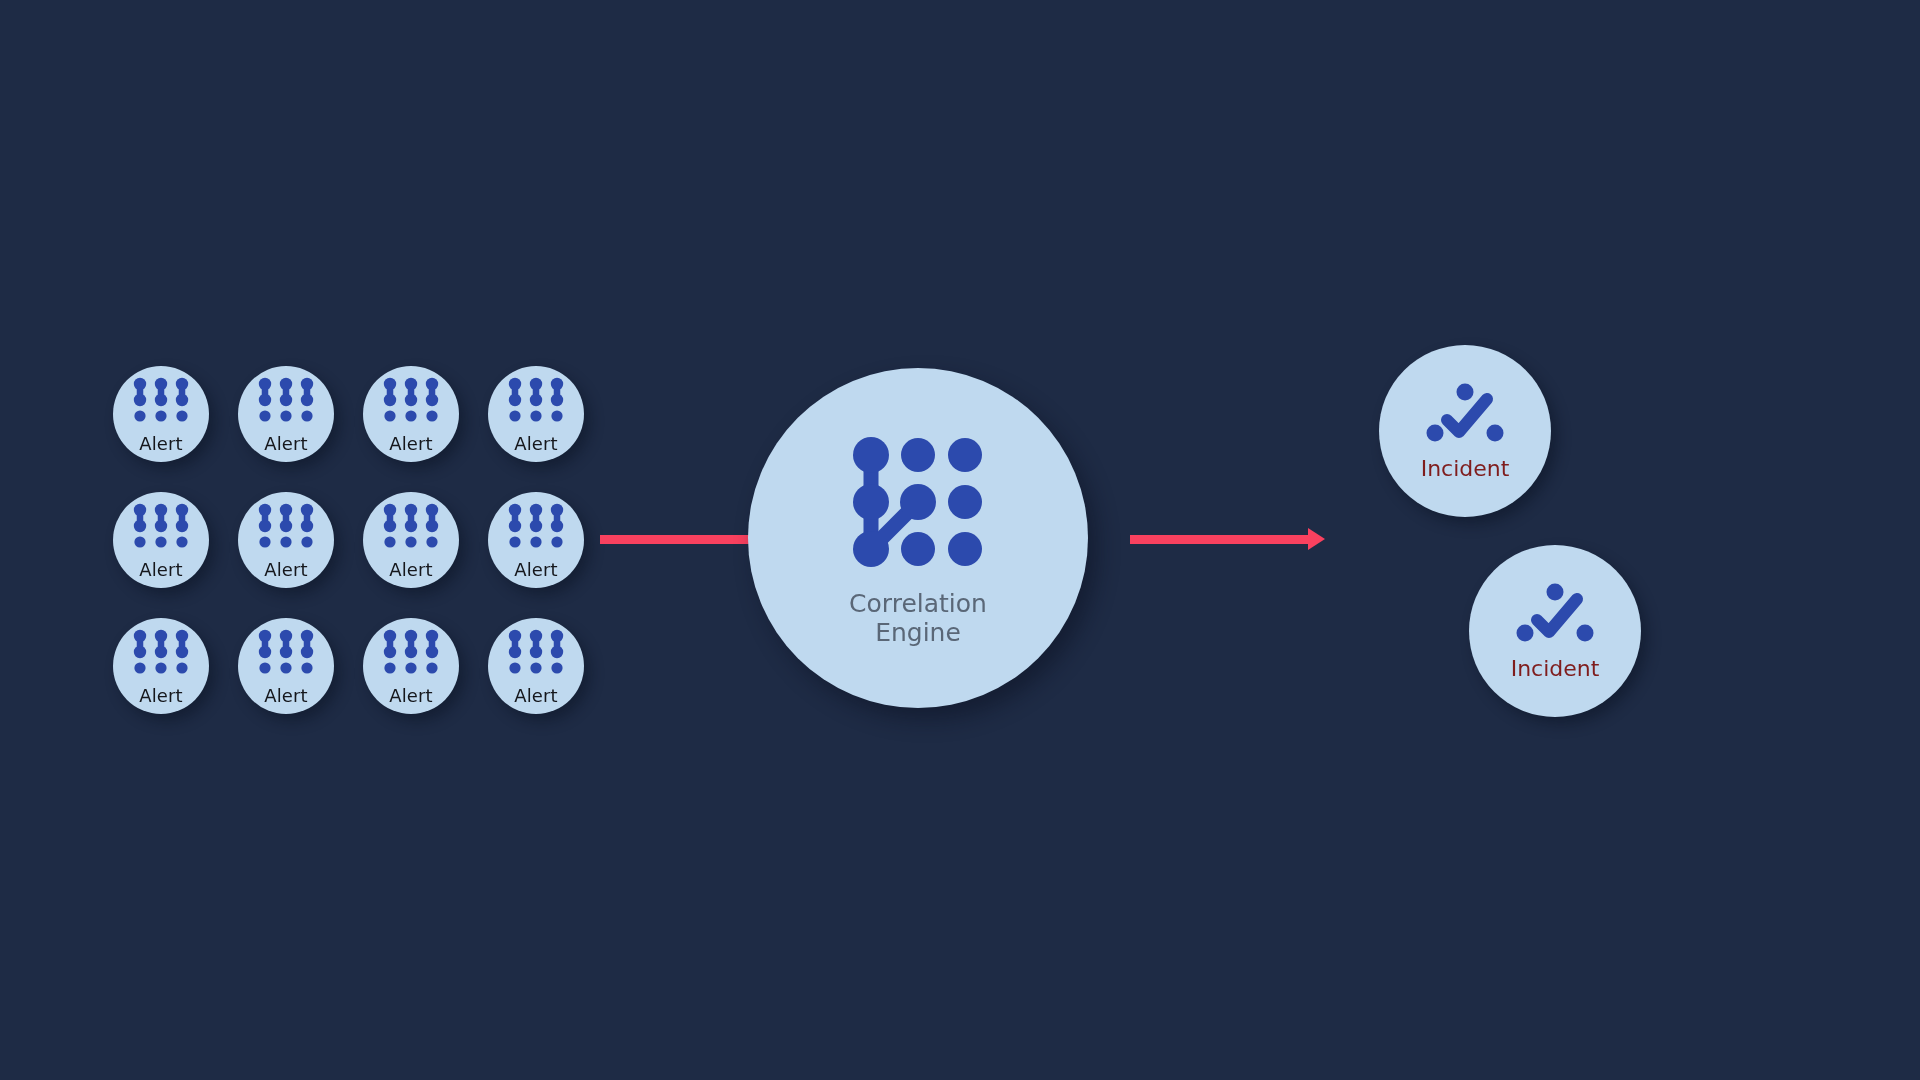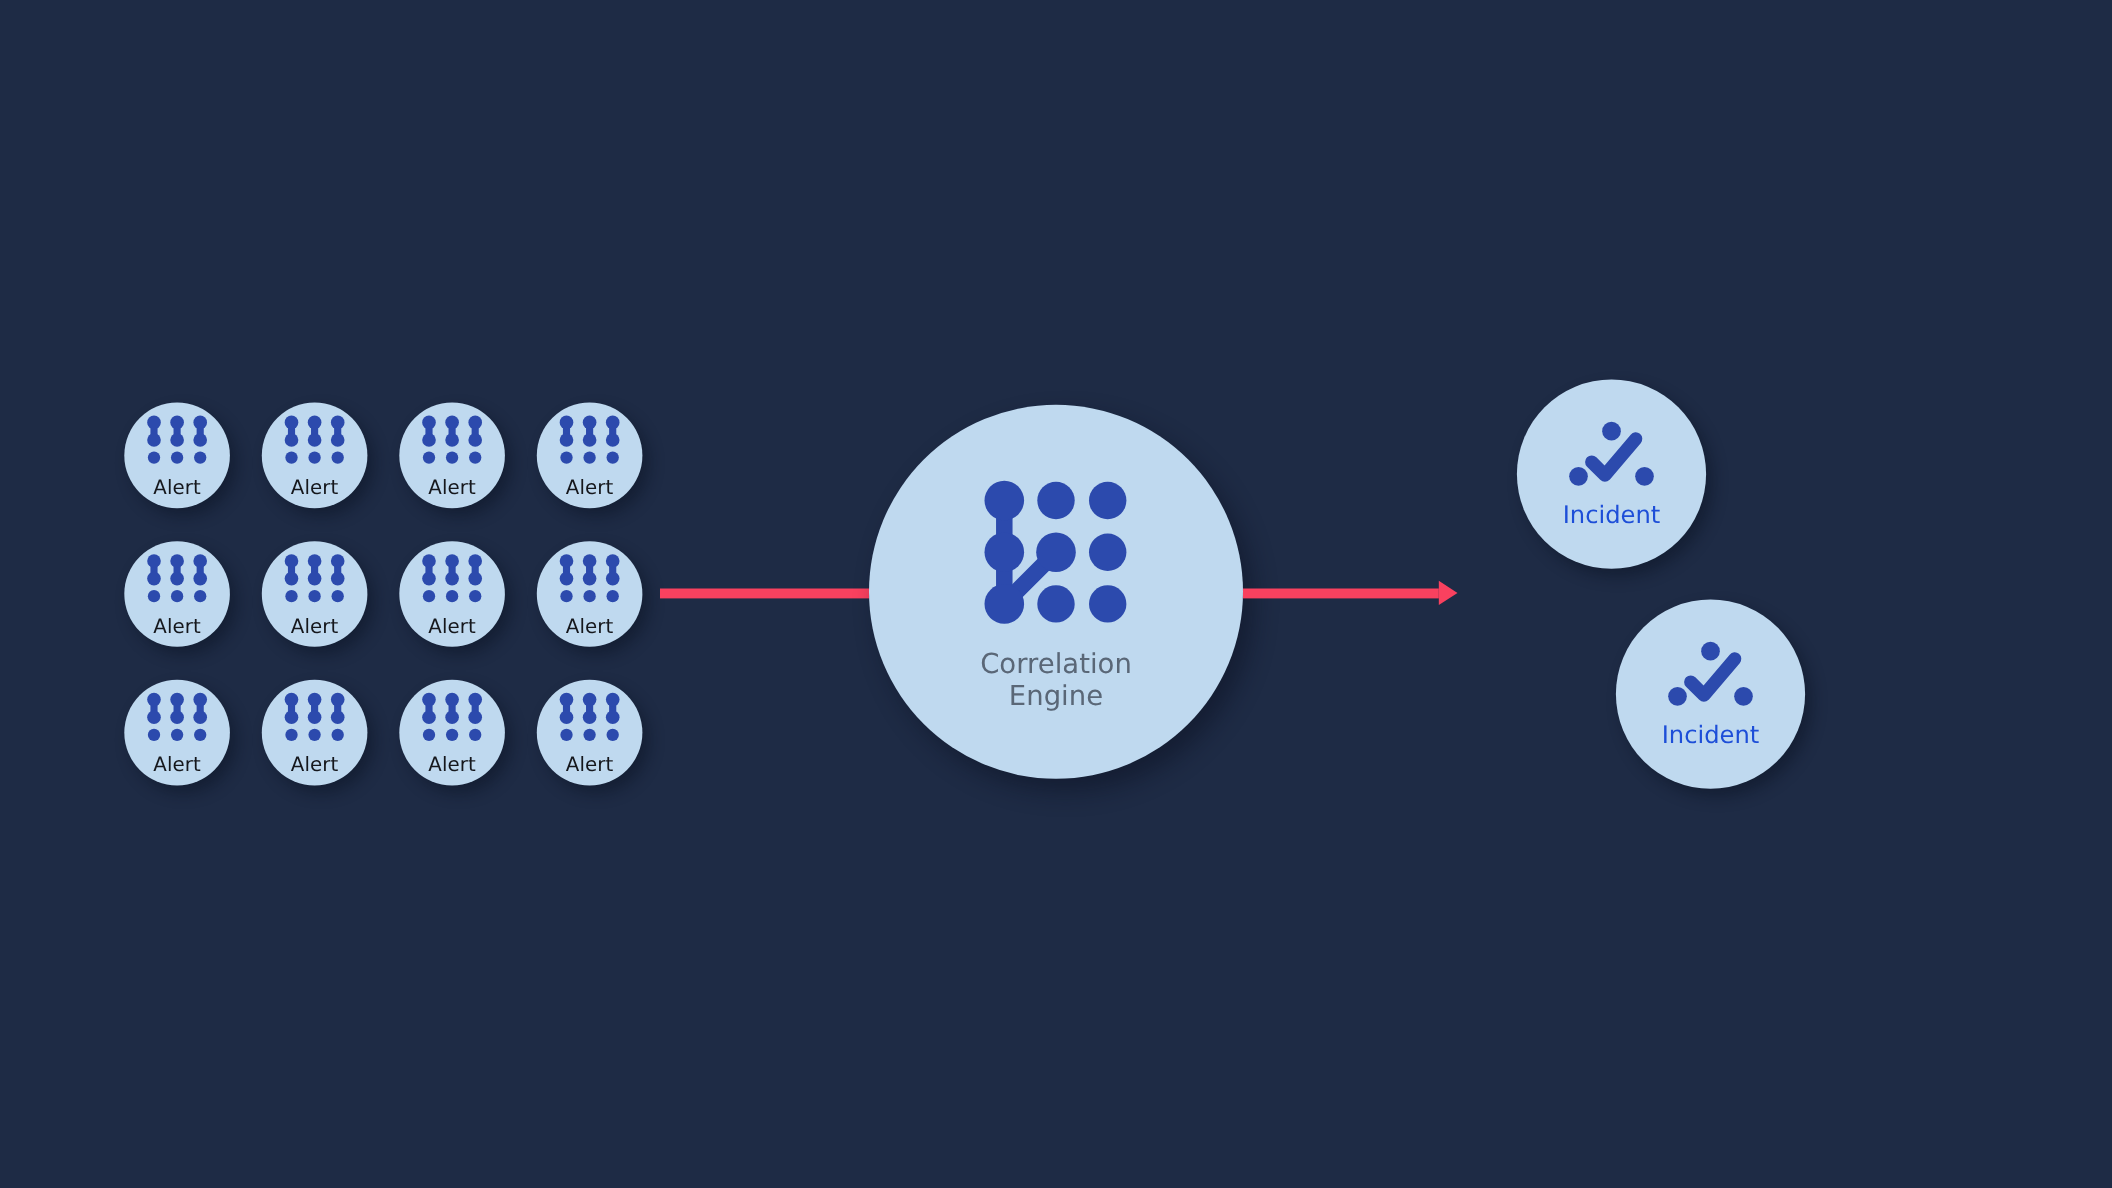--- a/index.html
+++ b/index.html
@@ -69,21 +69,21 @@
   .incident-node {
     width: 172px;
     height: 172px;
   }
   .incident-node .icon-wrap {
     margin-bottom: 4px;
   }
   .incident-label {
     font-size: 22px;
     line-height: 1;
-    color: #1d4ed8;
+    color: #7f1d1d;
     margin-top: 2px;
   }
 
   
   .connector {
     position: absolute;
     height: 9px;
     background: #f9415f;
   }
   .arrow-head {
@@ -350,21 +350,21 @@
               <circle cx="55" cy="25" r="6.2"></circle>
               <circle cx="55" cy="41" r="5.6"></circle>
             </g>
           </svg></span>
         <span class="alert-label">Alert</span>
       </div>
     </div>
 
   <div class="connector" style="left:600px; top:535px; width:190px;"></div>
 
-  <div class="node engine-node" style="left:790px; top:368px;">
+  <div class="node engine-node" style="left:748px; top:368px;">
     <span class="icon-wrap">
       <svg width="146" height="146" viewBox="0 0 146 146" aria-hidden="true">
         <g stroke="#2c4aad" stroke-width="15" stroke-linecap="round">
           <line x1="26" y1="26" x2="26" y2="73"></line>
           <line x1="26" y1="73" x2="26" y2="120"></line>
           <line x1="26" y1="120" x2="73" y2="73"></line>
         </g>
         <g fill="#2c4aad">
           <circle cx="26" cy="26" r="18"></circle>
           <circle cx="73" cy="26" r="17"></circle>

